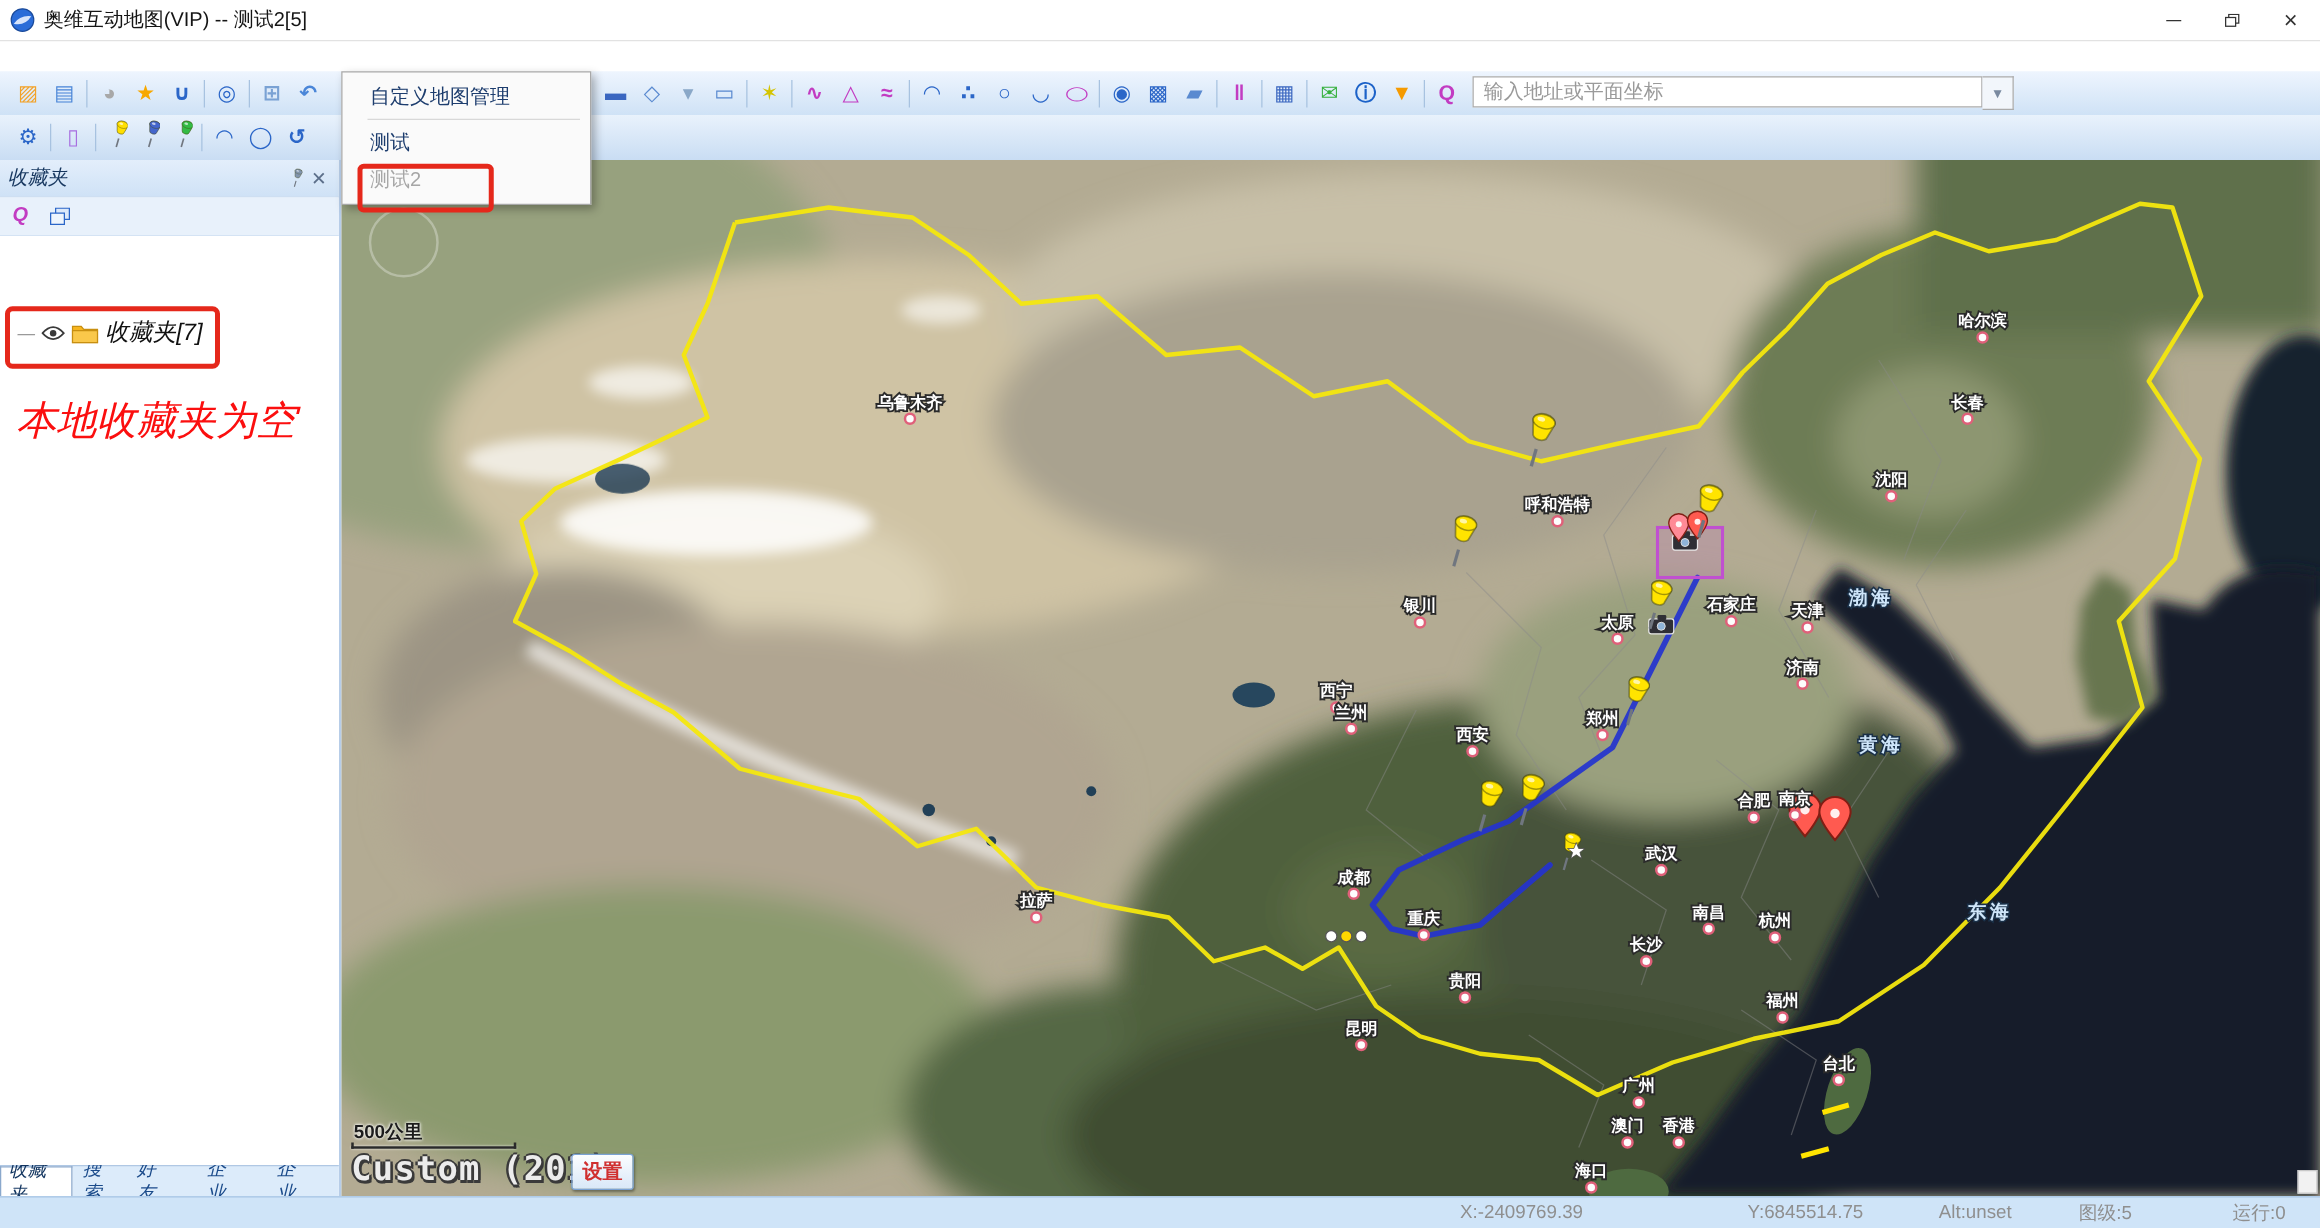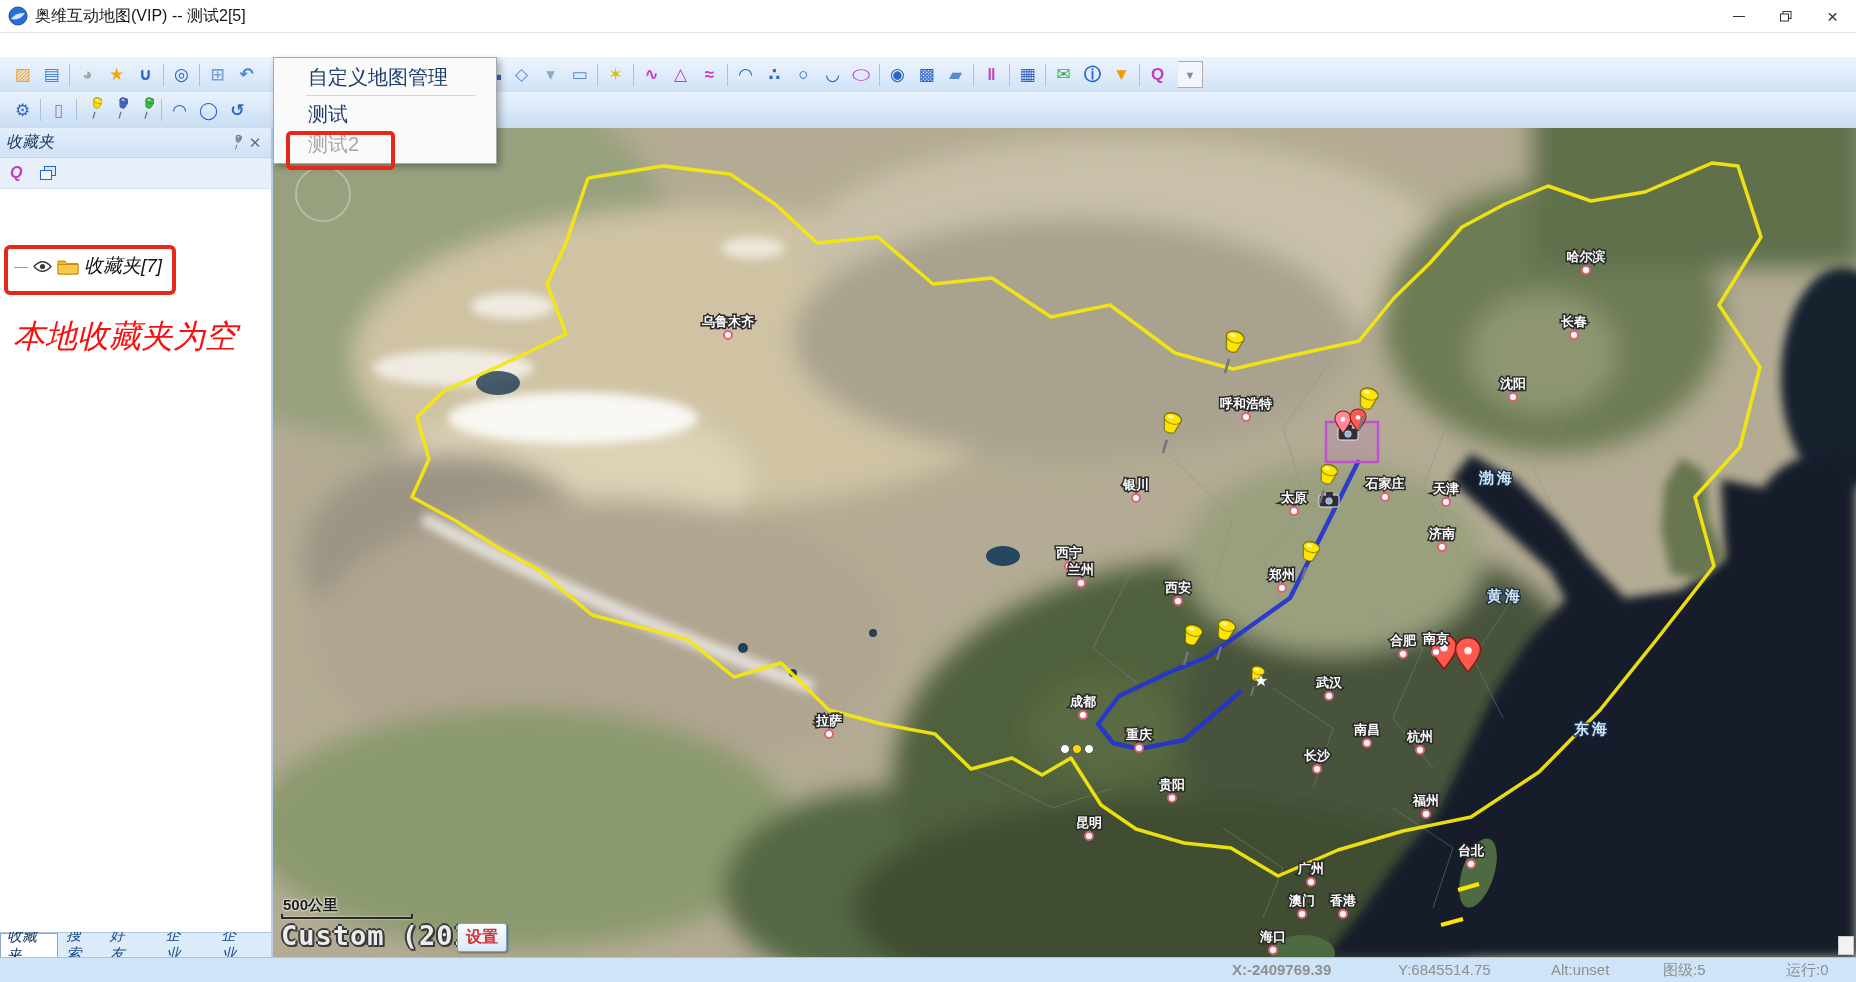--- a/index.html
+++ b/index.html
@@ -32,21 +32,21 @@
   .tbpin{margin:0 4px;}
   .search-wrap{position:absolute;left:1178px;top:4px;display:flex;}
   .search-input{width:408px;height:25px;border:1px solid #ababab;background:#fff;
                 font-size:16px;color:#333;padding:0 8px;outline:none;box-sizing:border-box;}
   .search-input::placeholder{color:#9a9a9a;}
   .search-caret{width:24px;height:25px;border:1px solid #ababab;border-left:none;background:#f2f6fb;
                 display:flex;align-items:center;justify-content:center;color:#7a8aa0;font-size:11px;}
   
   .dropdown{position:absolute;left:273px;top:57px;width:198px;background:#fafafa;
             border:1px solid #a8a8a8;box-shadow:3px 3px 7px rgba(0,0,0,.3);z-index:100;
-            padding:4px 12px;font-size:20px;color:#1d3d6e;}
+            padding:4px 0;font-size:16px;color:#1d3d6e;}
   .dd-item{height:30px;display:flex;align-items:center;padding-left:22px;position:relative;}
   .dd-item.disabled{color:#a6a6a6;}
   .dd-sep{height:1px;background:#d8d8d8;margin:3px 8px 3px 20px;}
   .menu-red-box{position:absolute;left:12px;top:73px;width:101px;height:31px;
                 border:4px solid #e5281b;border-radius:5px;pointer-events:none;}
   
   .sidebar{position:absolute;left:0;top:128px;width:273px;height:829px;background:#fff;
            border-right:2px solid #b7cde8;box-sizing:border-box;display:flex;flex-direction:column;font-style:italic;}
   .sb-header{height:29px;background:linear-gradient(#e3eefb,#cfe2f6);display:flex;align-items:center;
              padding:0 6px;font-size:16px;color:#17375f;border-bottom:1px solid #c2d6ee;}
@@ -81,21 +81,21 @@
   .settings-btn{position:absolute;left:184px;top:795px;width:48px;height:27px;
                 background:linear-gradient(#fbfdff,#d9e8f8);border:1px solid #7aa2d4;border-radius:3px;
                 color:#d03030;font-size:16px;font-weight:bold;display:flex;align-items:center;
                 justify-content:center;box-shadow:1px 1px 2px rgba(0,0,0,.35);}
   .corner-box{position:absolute;left:1838px;top:936px;width:16px;height:19px;background:#f2f2f2;
               border:1px solid #c8c8c8;box-sizing:border-box;}
   
   .statusbar{position:absolute;left:0;top:957px;width:1856px;height:25px;background:#cfe4f8;
              border-top:1px solid #a7c4e4;font-size:15px;color:#8f8f8f;}
   .statusbar span{position:absolute;top:3px;}
-  .st-x{left:1232px;font-weight:bold;} .st-y{left:1398px;} .st-alt{left:1551px;} .st-level{left:1663px;} .st-run{left:1786px;}
+  .st-x{left:1168px;} .st-y{left:1398px;} .st-alt{left:1551px;} .st-level{left:1663px;} .st-run{left:1786px;}
 </style>
 </head>
 <body>
 
 <div class="app">
 
   <div class="titlebar">
     <svg class="app-icon" viewBox="0 0 20 20">
       <circle cx="10" cy="10" r="9" fill="#2a6cd8"></circle>
       <path d="M3,13 Q8,6 17,7 Q12,15 3,13 Z" fill="#eaf2ff" opacity=".9"></path>
@@ -159,20 +159,21 @@
         <span class="tbsep"></span>
         <span class="tbi" style="color: rgb(58, 102, 192);">▦</span>
         <span class="tbsep"></span>
         <span class="tbi" style="color: rgb(53, 176, 60);">✉</span>
         <span class="tbi" style="color: rgb(28, 98, 200);">ⓘ</span>
         <span class="tbi" style="color: rgb(245, 154, 0);">▼</span>
         <span class="tbsep"></span>
         <span class="tbi" style="color: rgb(194, 60, 194);">Q</span>
       </div>
     <div class="search-wrap">
+      <input class="search-input" placeholder="输入地址或平面坐标" style="">
       <div class="search-caret">▼</div>
     </div>
   </div>
 
   <div class="toolbar2">
     <div class="tb-seg" style="left:8px" id="tb2">
         <span class="tbi" style="color: rgb(43, 102, 200);">⚙</span>
         <span class="tbsep"></span>
         <span class="tbi" style="color: rgb(168, 111, 224);">▯</span>
         <span class="tbsep"></span>

